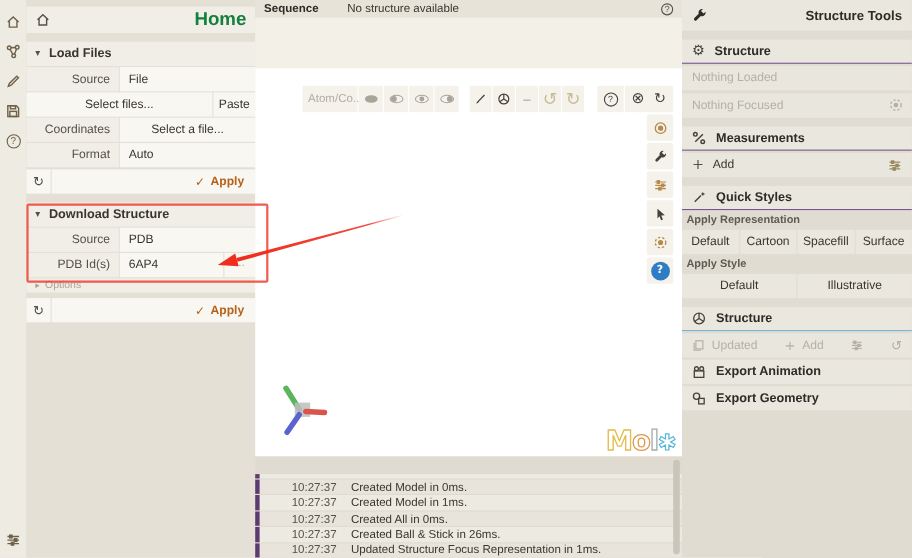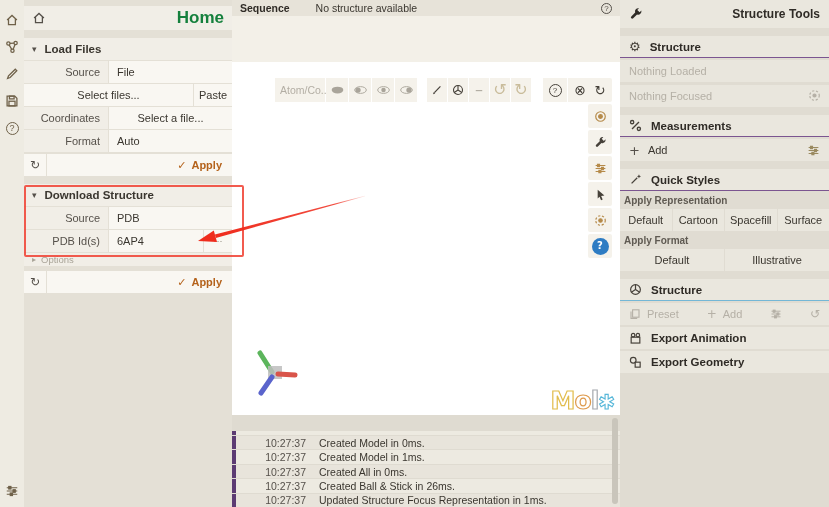--- a/index.html
+++ b/index.html
@@ -401,42 +401,42 @@
         </span>
       <span>Quick Styles</span>
     </div>
     <div class="mini-label">Apply Representation</div>
     <div class="btn-row">
       <div class="qbtn">Default</div>
       <div class="qbtn">Cartoon</div>
       <div class="qbtn">Spacefill</div>
       <div class="qbtn">Surface</div>
     </div>
-    <div class="mini-label">Apply Format</div>
+    <div class="mini-label">Apply Style</div>
     <div class="btn-row">
       <div class="qbtn">Default</div>
       <div class="qbtn">Illustrative</div>
     </div>
 
     <div class="rp-sec-head u-cyan rp-gap">
       <span class="sec-ic">
           <svg class="ic" width="13" height="13" viewBox="0 0 12 12" fill="none" stroke="currentColor" stroke-width="1.1">
             <circle cx="6" cy="6" r="4.5"></circle>
             <path d="M6 6 V1.5 M6 6 L2.2 8.5 M6 6 L9.8 8.5"></path>
           </svg>
         </span>
       <span>Structure</span>
     </div>
     <div class="rp-row preset-row">
       <span class="pr-item">
         <svg class="ic" width="12" height="12" viewBox="0 0 12 12" fill="none" stroke="currentColor" stroke-width="1.1">
             <rect x="3.6" y="1.8" width="6.4" height="7.4"></rect>
             <path d="M2 3.6 V10.4 H8.2"></path>
           </svg>
-        <span>Preset</span>
+        <span>Updated</span>
       </span>
       <span class="pr-item">
         <span class="glyph" style="font-size:12px;">+</span>
         <span>Add</span>
       </span>
       <span class="pr-item">
           <svg class="ic" width="12" height="12" viewBox="0 0 12 12" stroke="currentColor" stroke-width="1" fill="currentColor">
             <path d="M1.5 3.2 H10.5 M1.5 6 H10.5 M1.5 8.8 H10.5" fill="none"></path>
             <rect x="3.2" y="2.1" width="1.9" height="2.2"></rect>
             <rect x="6.9" y="4.9" width="1.9" height="2.2"></rect>

